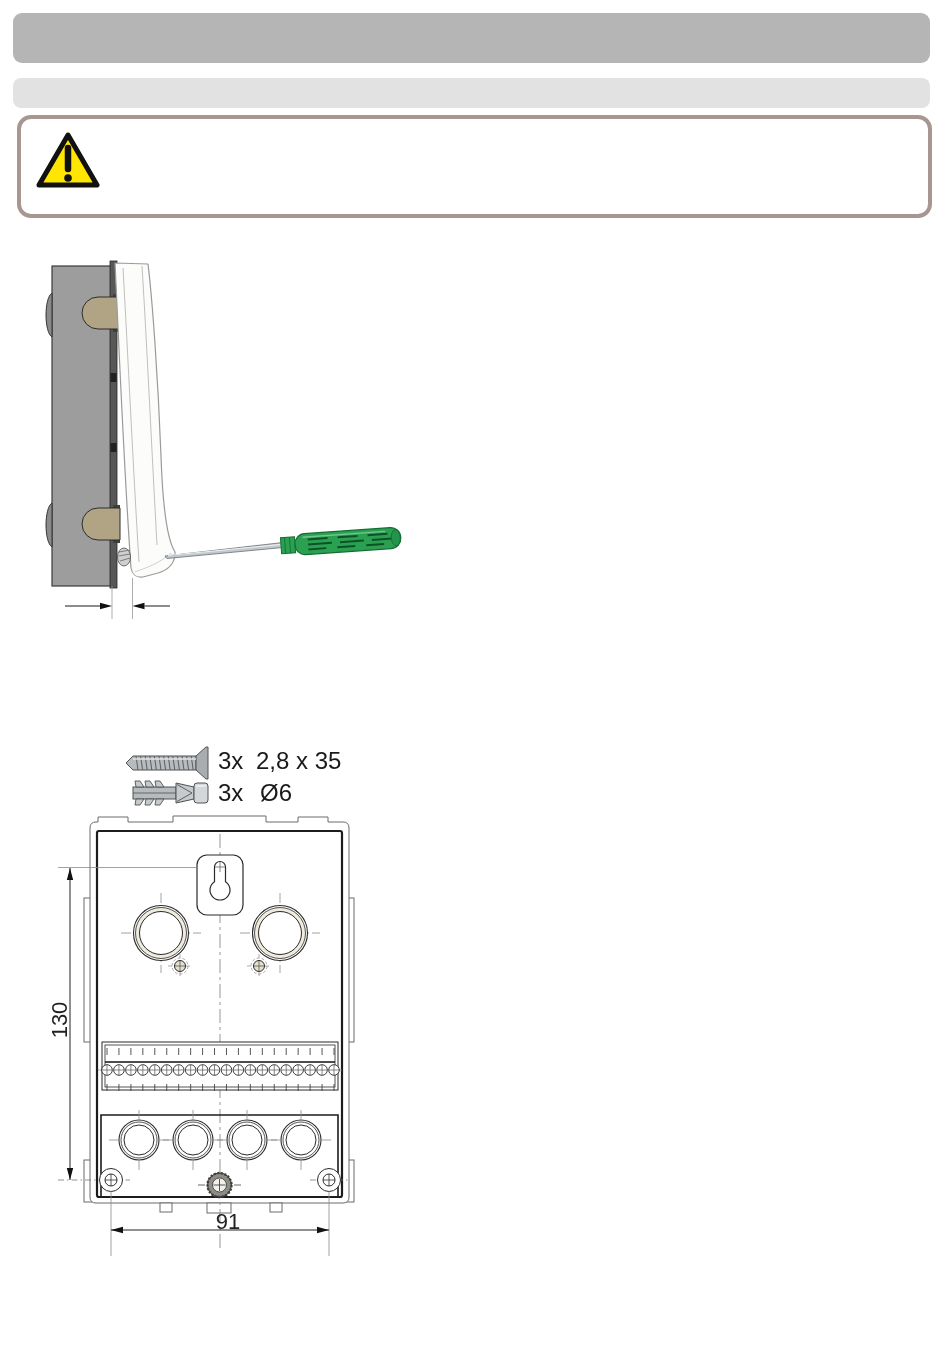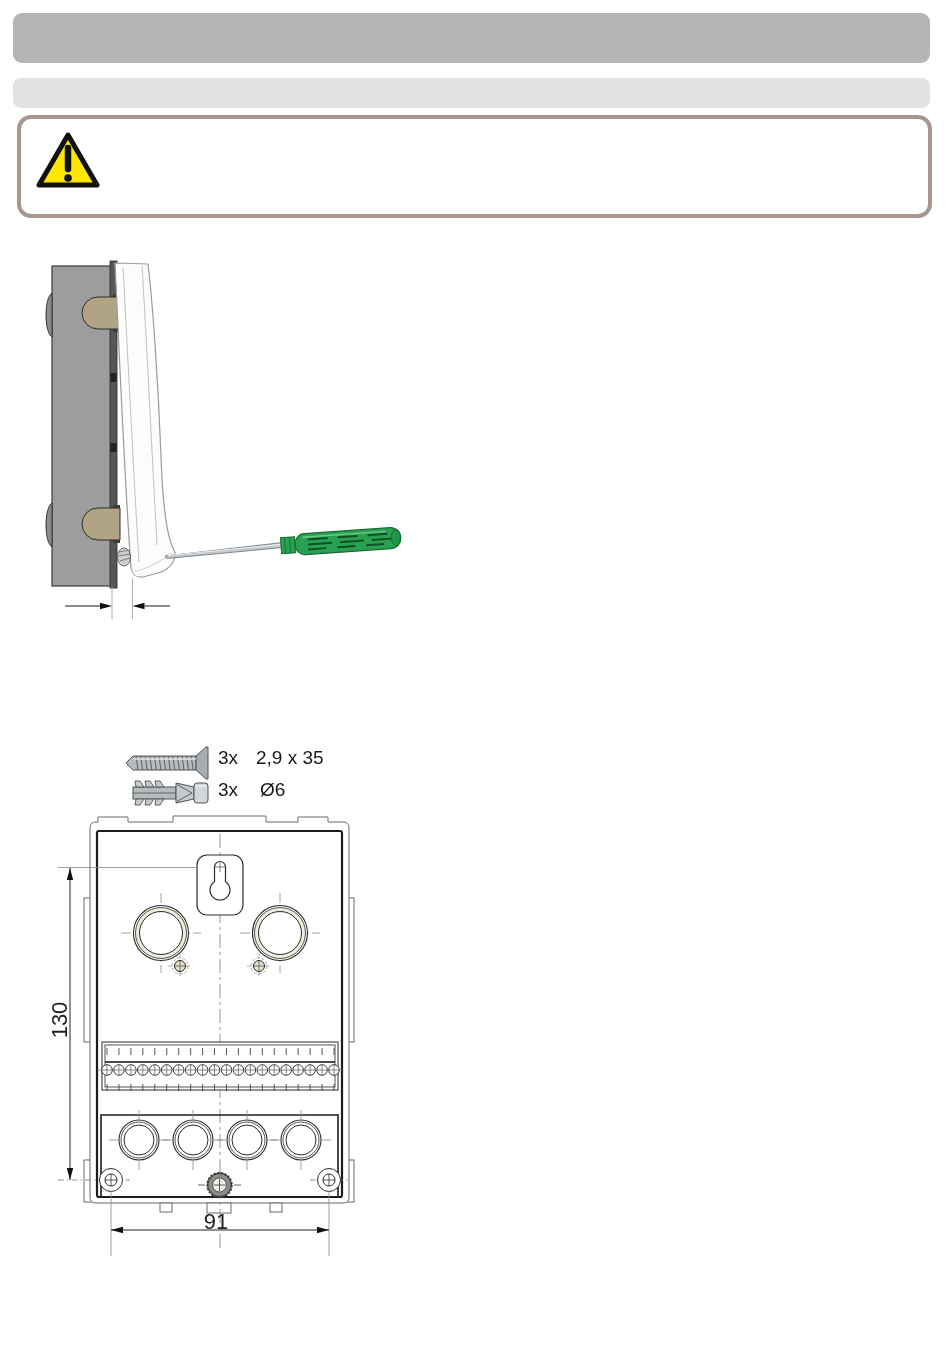--- a/index.html
+++ b/index.html
@@ -7,28 +7,28 @@
         font-family:"Liberation Sans",sans-serif;}
   .bar{position:absolute;left:13px;width:917px;}
   .bar1{top:13px;height:50px;background:#b5b5b5;border-radius:9px;}
   .bar2{top:78px;height:30px;background:#e2e2e2;border-radius:8px;}
   .warning-box{position:absolute;left:17px;top:115px;width:907px;height:95px;
                background:#ffffff;border:4px solid #a89690;border-radius:14px;}
   .warn-icon{position:absolute;left:36px;top:132px;}
   .fig-open{position:absolute;left:40px;top:256px;}
   .fig-hw{position:absolute;left:120px;top:742px;}
   .fig-drawing{position:absolute;left:46px;top:812px;}
-  .hw-text{position:absolute;font-size:19px;color:#1a1a1a;white-space:nowrap;}
+  .hw-text{position:absolute;font-size:24px;color:#1a1a1a;white-space:nowrap;}
   .t1{left:218px;top:747px;}
   .t2{left:256px;top:747px;}
   .t3{left:218px;top:779px;}
   .t4{left:260px;top:779px;}
   .dim{position:absolute;font-size:22px;color:#222;text-align:center;}
   .dim-130{left:29px;top:1008px;width:60px;height:24px;transform:rotate(-90deg);}
-  .dim-91{left:192px;top:1209px;width:48px;}
+  .dim-91{left:204px;top:1209px;width:48px;}
 </style>
 </head>
 <body>
 
 <div class="page">
 
   <div class="bar bar1"></div>
   <div class="bar bar2"></div>
 
   <div class="warning-box"></div>
@@ -122,21 +122,21 @@
         <polygon points="26,57 34,57 30,63 25,63"></polygon>
         <polygon points="36,57 44,57 40,63 35,63"></polygon>
       </g>
       <path d="M56,41 L74,45 L74,57 L56,61 Z" fill="#c6cacc" stroke="#4e5254" stroke-width="1"></path>
       <path d="M57,42.5 L72,51 M57,59.5 L72,51" stroke="#4e5254" stroke-width="0.9" fill="none"></path>
       <rect x="74" y="41" width="14" height="20" rx="3" fill="#d4d7d9" stroke="#4e5254" stroke-width="1"></rect>
       <path d="M76,44 L86,44" stroke="#eef0f1" stroke-width="1.5"></path>
     </g>
   </svg>
   <div class="hw-text t1">3x</div>
-  <div class="hw-text t2">2,9 x 35</div>
+  <div class="hw-text t2">2,8 x 35</div>
   <div class="hw-text t3">3x</div>
   <div class="hw-text t4">Ø6</div>
 
   <svg class="fig-drawing" width="330" height="452" viewBox="0 0 330 452">
 
     <g fill="#fff" stroke="#6a6a6a" stroke-width="1">
       <rect x="38" y="86" width="8" height="144"></rect>
       <rect x="38" y="348" width="8" height="42"></rect>
       <rect x="300" y="86" width="8" height="144"></rect>
       <rect x="300" y="348" width="8" height="42"></rect>

